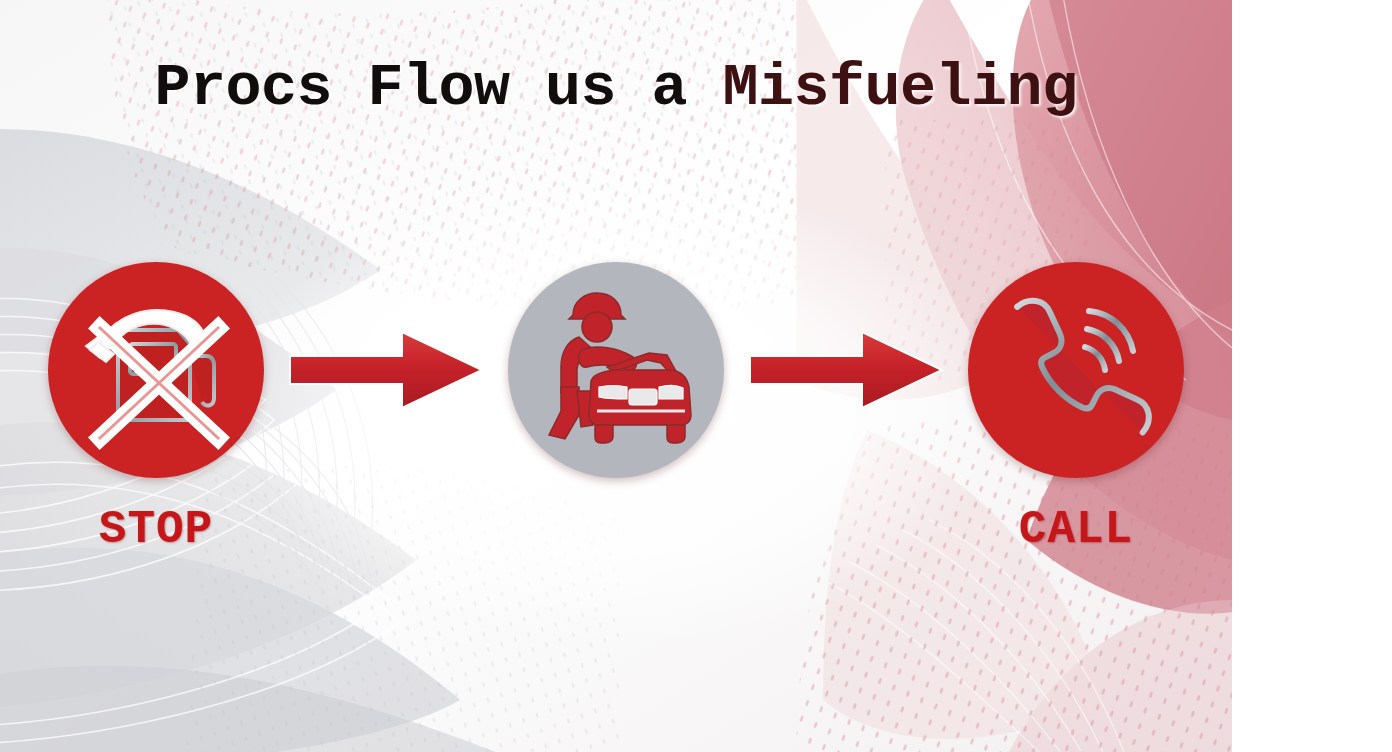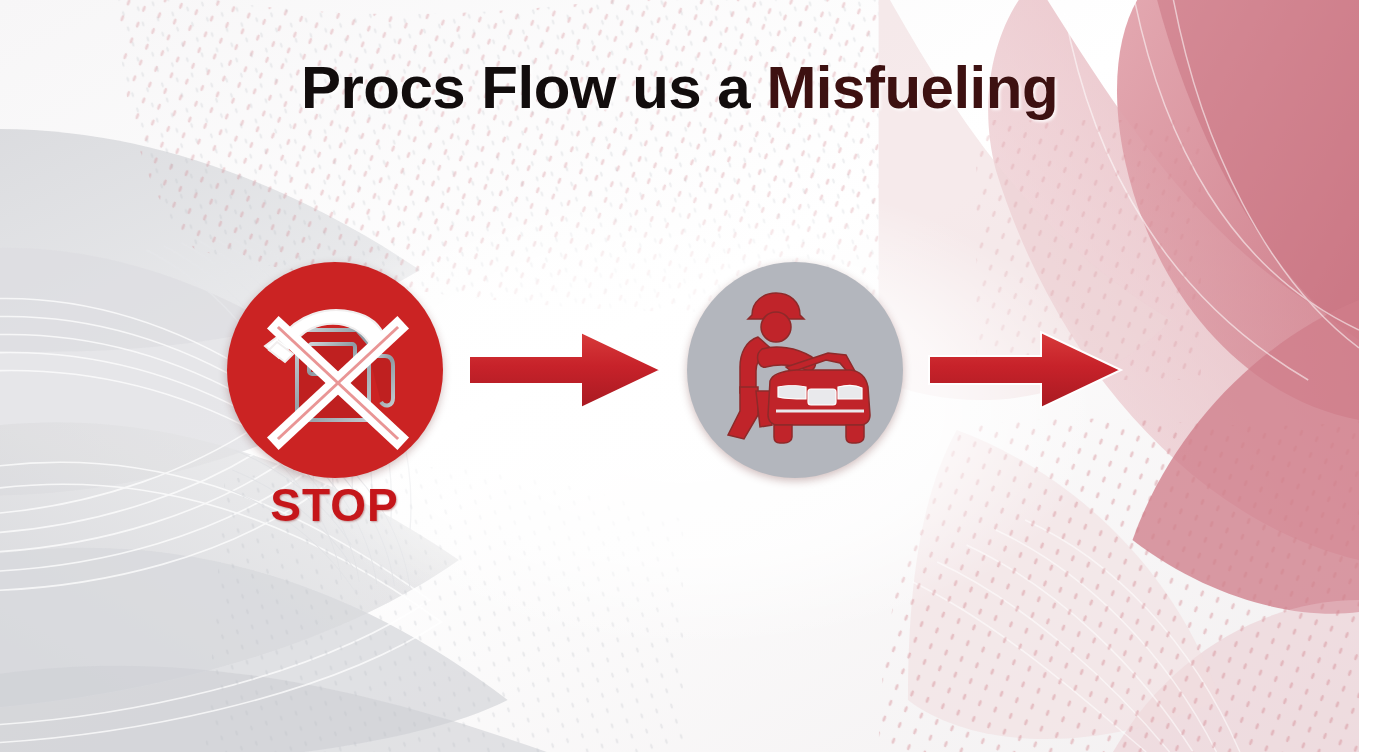--- a/index.html
+++ b/index.html
@@ -2,25 +2,25 @@
 <html><head>
 <meta charset="utf-8">
 <style>
   html, body {
     margin: 0;
     padding: 0;
     background: #ffffff;
   }
   #stage {
     position: relative;
-    width: 1359px;
+    width: 1232px;
     height: 752px;
     overflow: hidden;
     background: #84cc16;
-    font-family: Liberation Sans, sans-serif;
+    font-family: Liberation Mono, monospace;
   }
 
   
   .bg-layer {
     position: absolute;
     inset: 0;
     width: 100%;
     height: 100%;
     pointer-events: none;
   }
@@ -68,20 +68,21 @@
     height: 216px;
     border-radius: 50%;
     display: flex;
     align-items: center;
     justify-content: center;
     box-shadow: 0 3px 9px rgba(90,20,20,0.28);
   }
   .badge.red  { background: #cb2323; }
   .badge.grey { background: #b3b6bd; }
   .step-label {
+    margin-top: 26px;
     font-size: 46px;
     font-weight: bold;
     letter-spacing: 1px;
     color: #c5161a;
     text-shadow: 1px 1px 2px rgba(120,0,0,0.35);
   }
 
   .arrow-cell {
     width: 230px;
     height: 216px;
@@ -332,15 +333,40 @@
         </svg>
       </div>
     </div>
 
     <div class="arrow-cell">
       <svg width="200" height="92" viewBox="0 0 200 92">
         <path d="M4,32 L116,32 L116,8 L196,46 L116,84 L116,60 L4,60 Z" fill="url(#arrGrad)" stroke="#ffffff" stroke-width="2"></path>
       </svg>
     </div>
 
+    <div class="step">
+      <div class="badge red">
+        <svg width="190" height="190" viewBox="0 0 190 190">
+          <defs>
+            <linearGradient id="steelB" x1="0" y1="0" x2="1" y2="1">
+              <stop offset="0%" stop-color="#d2d9dd"></stop>
+              <stop offset="45%" stop-color="#7f8d96"></stop>
+              <stop offset="100%" stop-color="#c7ced3"></stop>
+            </linearGradient>
+          </defs>
+
+          <path d="M42,34 C56,22 74,26 80,40 L92,66 C96,76 92,84 84,88
+                   L74,93 C70,95 69,99 71,104 C80,124 98,142 118,151
+                   C123,153 127,152 129,148 L134,138 C138,130 146,126 156,130
+                   L182,142 C196,148 200,166 188,180" fill="#c0242a" stroke="url(#steelB)" stroke-width="7" stroke-linejoin="round" stroke-linecap="round" transform="translate(-12,-6) scale(0.86) translate(14,10)"></path>
+
+          <g fill="none" stroke="url(#steelB)" stroke-width="6" stroke-linecap="round">
+            <path d="M108,36 C130,38 148,54 152,76"></path>
+            <path d="M106,54 C122,57 135,69 138,86"></path>
+            <path d="M104,72 C114,75 122,83 124,95"></path>
+          </g>
+        </svg>
+      </div>
+      <div class="step-label">CALL</div>
+    </div>
 
   </div>
 </div>
 
 </body></html>

